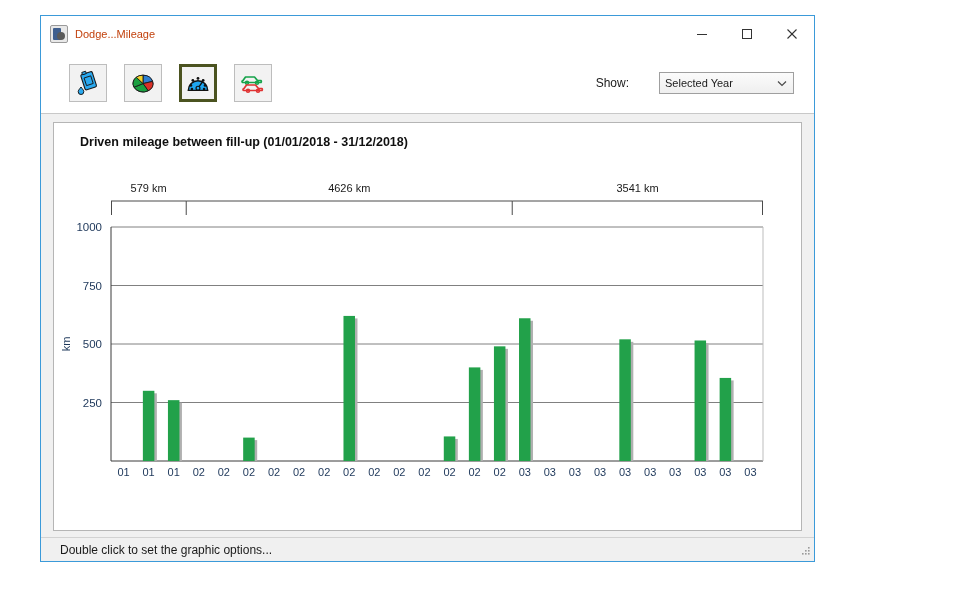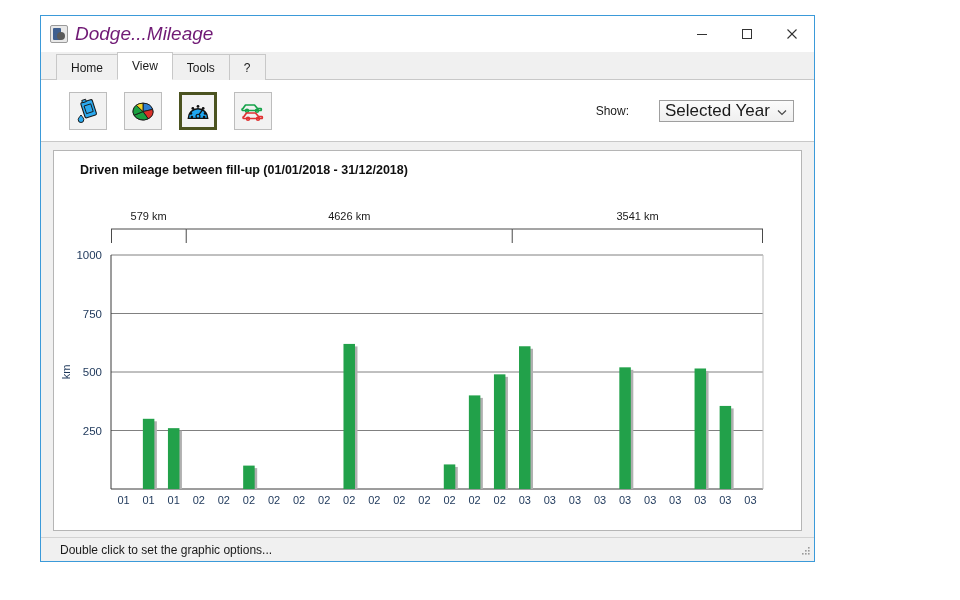--- a/index.html
+++ b/index.html
@@ -50,23 +50,22 @@
   }
   #title-icon::after {
     content: "";
     position: absolute;
     right: 2px; bottom: 2px;
     width: 8px; height: 8px;
     border-radius: 50%;
     background: #5a5a5a;
   }
   #title-text {
-    font-size: 19px;
-    color: #701a75;
-    font-style: italic;
+    font-size: 11px;
+    color: #c2410c;
   }
   .win-btns {
     position: absolute;
     right: 0; top: 0;
     height: 36px;
     display: flex;
   }
   .win-btn {
     width: 45px; height: 36px;
     display: flex;
@@ -154,21 +153,21 @@
     gap: 30px;
   }
   #show-label { font-size: 12px; color: #1a1a1a; }
   #show-select {
     width: 135px; height: 22px;
     background: linear-gradient(#fbfbfb, #efefef);
     border: 1px solid #9f9f9f;
     display: flex;
     align-items: center;
     padding: 0 5px;
-    font-size: 17px;
+    font-size: 11px;
     color: #1a1a1a;
     cursor: default;
     position: relative;
   }
   #show-select-arrow {
     position: absolute;
     right: 6px;
     top: 50%;
     transform: translateY(-50%);
     color: #4a4a4a;
@@ -236,26 +235,20 @@
       </div>
       <div class="win-btn">
         <svg width="12" height="12" viewBox="0 0 12 12">
           <line x1="1.5" y1="1.5" x2="10.5" y2="10.5" stroke="#333" stroke-width="1.1"></line>
           <line x1="10.5" y1="1.5" x2="1.5" y2="10.5" stroke="#333" stroke-width="1.1"></line>
         </svg>
       </div>
     </div>
   </div>
 
-  <div id="tab-strip">
-    <div class="tab">Home</div>
-    <div class="tab active">View</div>
-    <div class="tab">Tools</div>
-    <div class="tab">?</div>
-  </div>
 
   <div id="ribbon">
     <div id="ribbon-icons">
 
       <div class="ribbon-btn">
         <svg width="26" height="26" viewBox="0 0 26 26">
           <g transform="rotate(-18 13 12)">
             <rect x="8" y="3" width="12" height="16" rx="1.5" fill="#2aa9ef" stroke="#1a1a1a" stroke-width="1.1"></rect>
             <rect x="10.5" y="7" width="7" height="8" fill="none" stroke="#1a1a1a" stroke-width="0.9"></rect>
             <rect x="10" y="1" width="4" height="2.5" fill="#2aa9ef" stroke="#1a1a1a" stroke-width="0.9"></rect>

